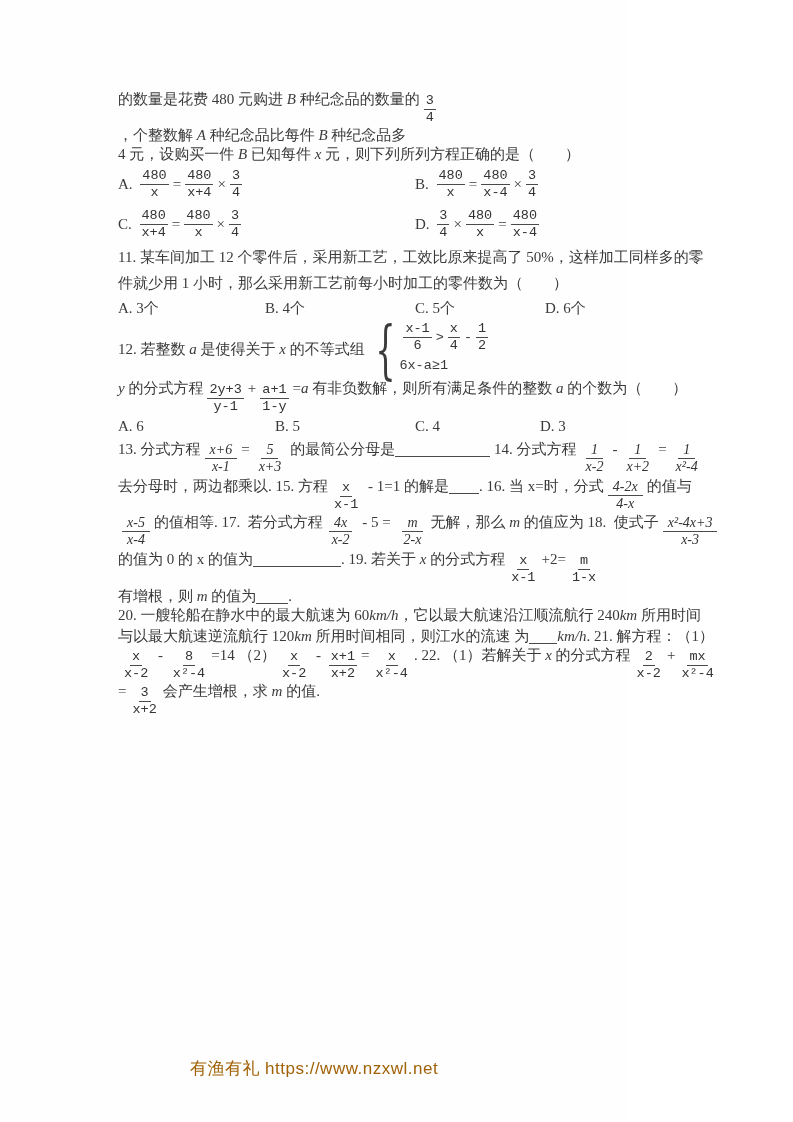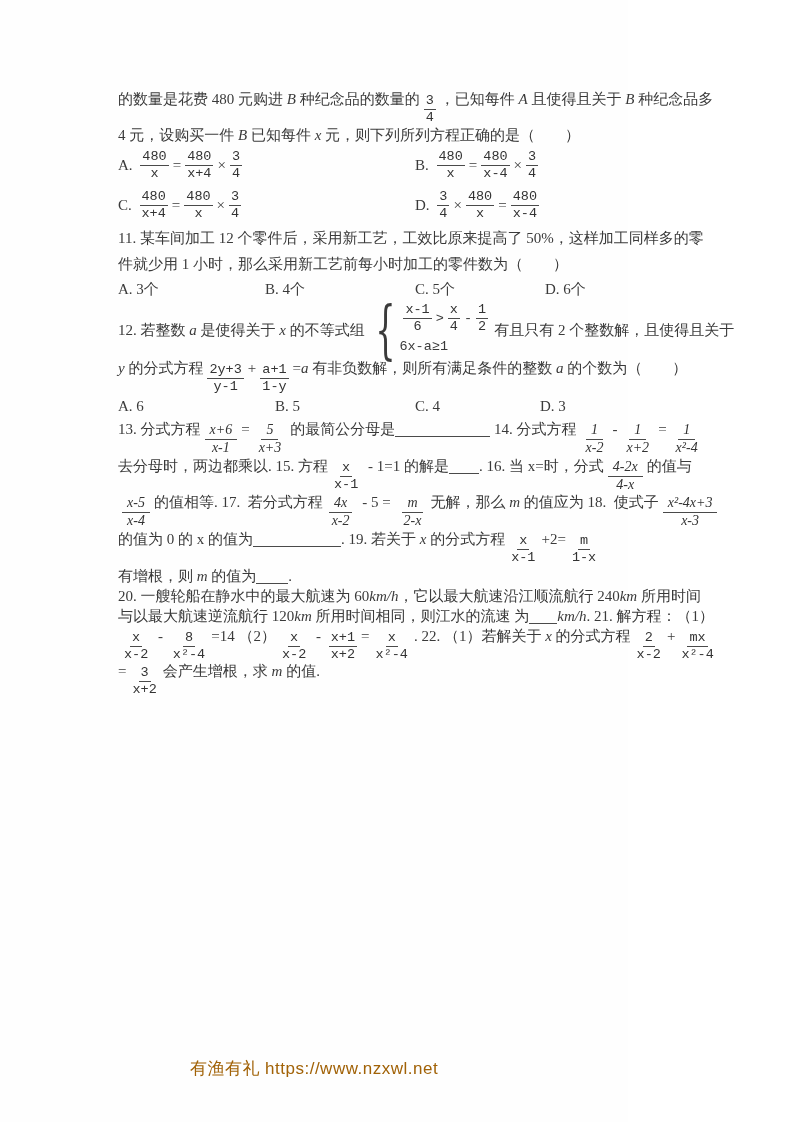--- a/index.html
+++ b/index.html
@@ -66,21 +66,21 @@
     font-family:"Liberation Sans","DejaVu Sans",sans-serif;
   }
 </style>
 </head>
 <body>
 
 <div class="page">
   <div class="content">
 
     
-    <div class="line h40" data-bind-tokens="q10.line1"><span>的数量是花费 480 元购进 </span><span class="mvar">B</span><span> 种纪念品的数量的</span><span class="frac"><span class="fn">3</span><span class="fd">4</span></span><span>，已知每件 </span><span class="mvar">A</span><span> 且使得且关于 </span><span class="mvar">B</span><span> 种纪念品多</span></div>
+    <div class="line h40" data-bind-tokens="q10.line1"><span>的数量是花费 480 元购进 </span><span class="mvar">B</span><span> 种纪念品的数量的</span><span class="frac"><span class="fn">3</span><span class="fd">4</span></span><span>，个整数解 </span><span class="mvar">A</span><span> 种纪念品比每件 </span><span class="mvar">B</span><span> 种纪念品多</span></div>
     <div class="line h26" data-bind-tokens="q10.line2"><span>4 元，设购买一件 </span><span class="mvar">B</span><span> 已知每件 </span><span class="mvar">x</span><span> 元，则下列所列方程正确的是（　　）</span></div>
     <div class="optrow h40">
       <span class="optcol" data-bind-tokens="q10.optA"><span>A. </span><span class="frac"><span class="fn">480</span><span class="fd">x</span></span><span>=</span><span class="frac"><span class="fn">480</span><span class="fd">x+4</span></span><span>×</span><span class="frac"><span class="fn">3</span><span class="fd">4</span></span></span>
       <span class="optcol" data-bind-tokens="q10.optB"><span>B. </span><span class="frac"><span class="fn">480</span><span class="fd">x</span></span><span>=</span><span class="frac"><span class="fn">480</span><span class="fd">x-4</span></span><span>×</span><span class="frac"><span class="fn">3</span><span class="fd">4</span></span></span>
     </div>
     <div class="optrow h40">
       <span class="optcol" data-bind-tokens="q10.optC"><span>C. </span><span class="frac"><span class="fn">480</span><span class="fd">x+4</span></span><span>=</span><span class="frac"><span class="fn">480</span><span class="fd">x</span></span><span>×</span><span class="frac"><span class="fn">3</span><span class="fd">4</span></span></span>
       <span class="optcol" data-bind-tokens="q10.optD"><span>D. </span><span class="frac"><span class="fn">3</span><span class="fd">4</span></span><span>×</span><span class="frac"><span class="fn">480</span><span class="fd">x</span></span><span>=</span><span class="frac"><span class="fn">480</span><span class="fd">x-4</span></span></span>
     </div>
 
@@ -97,21 +97,20 @@
     
     <div class="line h58">
       <span data-bind-tokens="q12.lead"><span>12. 若整数 </span><span class="mvar">a</span><span> 是使得关于 </span><span class="mvar">x</span><span> 的不等式组</span></span>
       <span class="cases">
         <span class="brace">{</span>
         <span class="case-rows">
           <span class="case-row r1" data-bind-tokens="q12.sys_row1"><span class="frac"><span class="fn">x-1</span><span class="fd">6</span></span><span>&gt;</span><span class="frac"><span class="fn">x</span><span class="fd">4</span></span><span>-</span><span class="frac"><span class="fn">1</span><span class="fd">2</span></span></span>
           <span class="case-row r2" data-bind-tokens="q12.sys_row2"><span>6x-a≥1</span></span>
         </span>
       </span>
-      <span data-bind="q12.tail">有且只有 2 个整数解，且使得且关于</span>
     </div>
     <div class="line h40" data-bind-tokens="q12.line2"><span class="mvar">y</span><span> 的分式方程</span><span class="frac"><span class="fn">2y+3</span><span class="fd">y-1</span></span><span>+</span><span class="frac"><span class="fn">a+1</span><span class="fd">1-y</span></span><span>=</span><span class="mvar">a</span><span> 有非负数解，则所有满足条件的整数 </span><span class="mvar">a</span><span> 的个数为（　　）</span></div>
     <div class="optrow h24">
       <span class="w157" data-bind="q12.opts.0">A. 6</span>
       <span class="w140" data-bind="q12.opts.1">B. 5</span>
       <span class="w125" data-bind="q12.opts.2">C. 4</span>
       <span data-bind="q12.opts.3">D. 3</span>
     </div>
 
     

